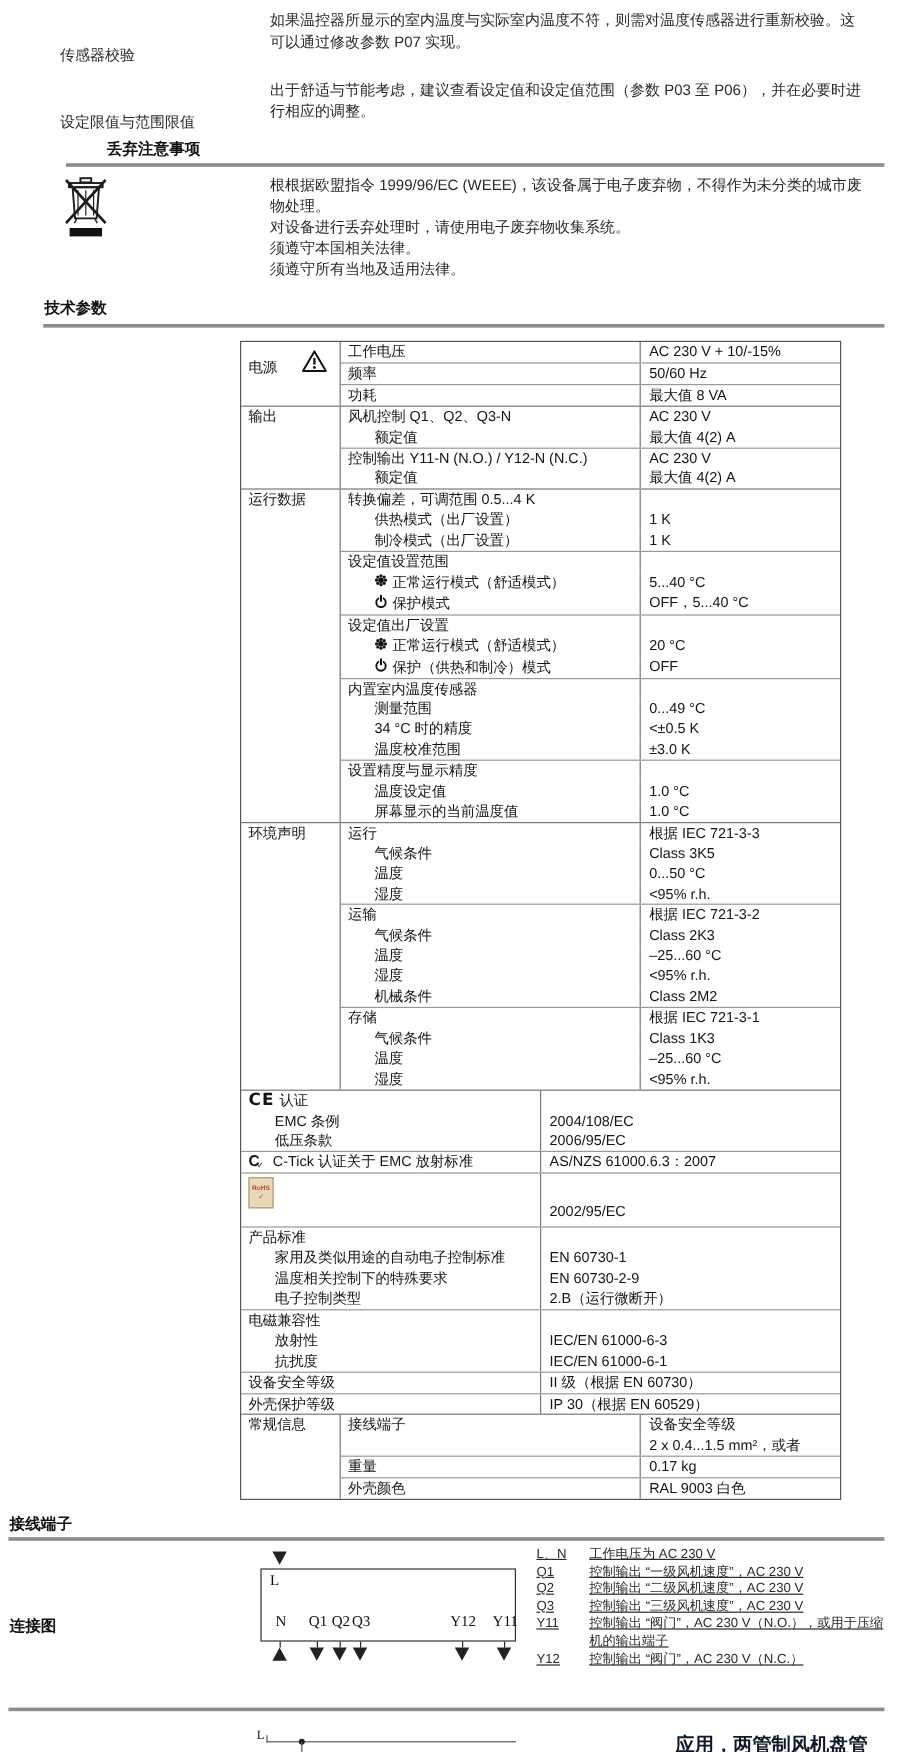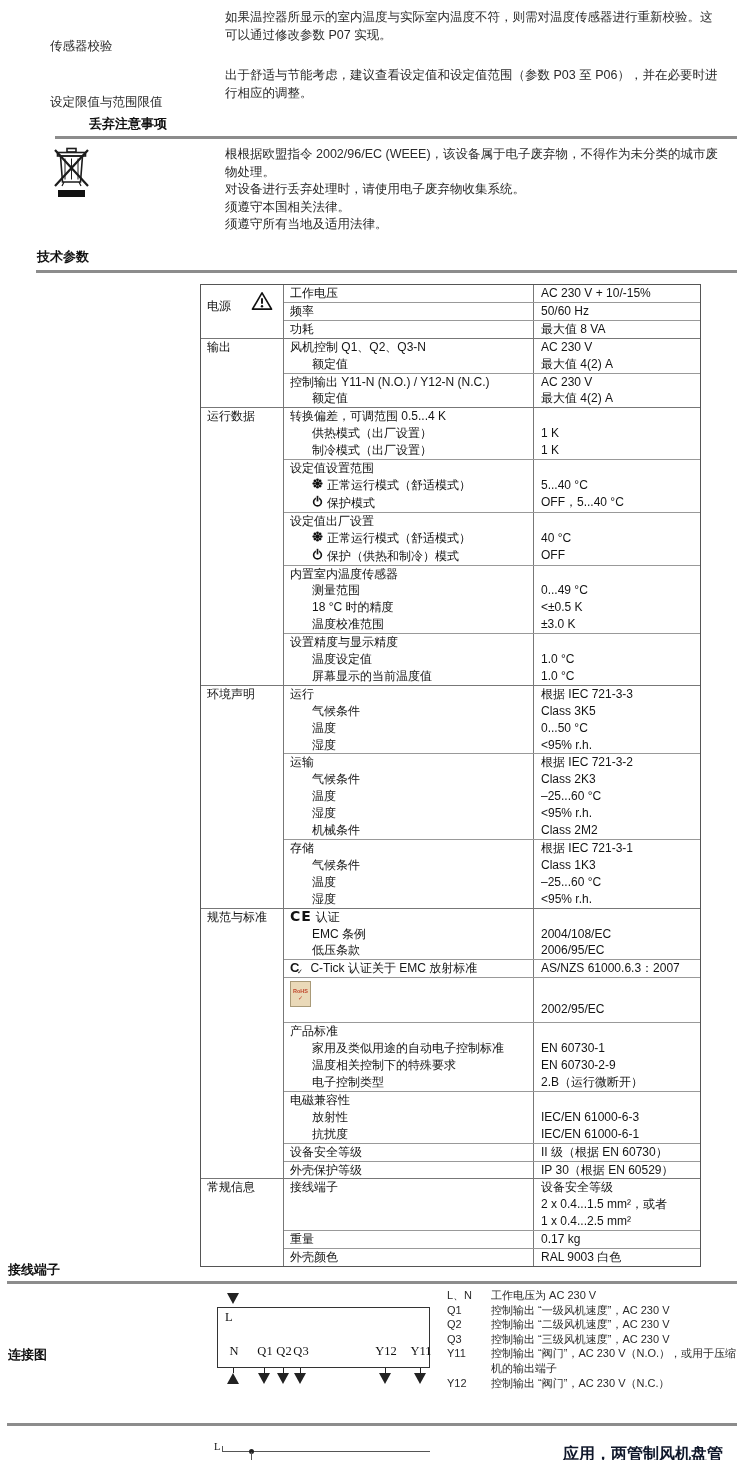--- a/index.html
+++ b/index.html
@@ -46,21 +46,21 @@
   .rohs .rl{font-size:5.5px;font-weight:bold;color:#c0452a;line-height:6px;}
   .rohs .rm{font-size:6px;color:#c0452a;line-height:6px;}
   
   .tbox{position:absolute;left:217px;top:1307px;width:213px;height:61px;border:1px solid #333;box-sizing:border-box;}
   .t-label{position:absolute;font-family:"Liberation Serif","DejaVu Serif",serif;font-size:12.5px;color:#111;}
   .arr-down{position:absolute;width:0;height:0;border-left:6px solid transparent;border-right:6px solid transparent;border-top:11px solid #222;}
   .arr-up{position:absolute;width:0;height:0;border-left:6px solid transparent;border-right:6px solid transparent;border-bottom:11px solid #222;}
   .stem{position:absolute;width:1px;background:#222;}
   
   .legend{position:absolute;left:447px;top:1288px;width:300px;font-size:11px;line-height:14.6px;color:#2a2a2a;}
-  .leg-row{display:flex;}
+  .leg-row{display:flex;text-decoration:underline;}
   .leg-term{width:44px;min-width:44px;}
   .leg-desc{width:256px;}
   
   .pline{position:absolute;background:#555;}
   .pdot{position:absolute;width:5px;height:5px;border-radius:50%;background:#222;}
   .caption{position:absolute;left:563px;top:1444px;font-size:16px;font-weight:600;color:#0f172a;}
 </style>
 </head>
 <body>
 
@@ -81,21 +81,21 @@
       <rect x="5.5" y="6.5" width="28" height="3.5"></rect>
       <path d="M8.5 10 L30.5 10 L28.5 36 L10.5 36 Z"></path>
       <path d="M13 12.5 L13 33.5 M19.5 12.5 L19.5 33.5 M26 12.5 L26 33.5" stroke-width="1"></path>
       <path d="M3 4 L36 40 M36 4 L3 40" stroke-width="2.2"></path>
       <path d="M12 36 L10 40 M27 36 L29 40" stroke-width="1.2"></path>
     </g>
     <rect x="6" y="44" width="27" height="7" fill="#111"></rect>
   </svg>
 </span>
 <div class="disposal-lines">
-  <p>根根据欧盟指令 2002/96/EC (WEEE)，该设备属于电子废弃物，不得作为未分类的城市废物处理。</p>
+  <p>根根据欧盟指令 1999/96/EC (WEEE)，该设备属于电子废弃物，不得作为未分类的城市废物处理。</p>
   <p>对设备进行丢弃处理时，请使用电子废弃物收集系统。</p>
   <p>须遵守本国相关法律。</p>
   <p>须遵守所有当地及适用法律。</p>
 </div>
 
 <h2 class="sec-head abs" style="left:37px;top:248px;">技术参数</h2>
 <div class="rule abs" style="left:36px;top:270px;width:701px;"></div>
 <div class="ttable" id="tech-table">
     <div class="tgroup">
       <div class="tgroup-label"><span>电源</span><span class="icn glabel-icon"><svg width="22" height="20" viewBox="0 0 24 22">
@@ -237,21 +237,21 @@
                   <circle cx="8.12" cy="8.12" r="1.35" fill="#111"></circle>
                   <circle cx="5.50" cy="9.20" r="1.35" fill="#111"></circle>
                   <circle cx="2.88" cy="8.12" r="1.35" fill="#111"></circle>
                   <circle cx="1.80" cy="5.50" r="1.35" fill="#111"></circle>
                   <circle cx="2.88" cy="2.88" r="1.35" fill="#111"></circle>
                   <circle cx="5.50" cy="1.80" r="1.35" fill="#111"></circle>
                   <circle cx="8.12" cy="2.88" r="1.35" fill="#111"></circle>
                 </svg></span>
               <span class="ptext">正常运行模式（舒适模式）</span>
             </div>
-            <div class="tvalue">40 °C</div>
+            <div class="tvalue">20 °C</div>
           </div>
           <div class="trow">
             <div class="tparam indent1">
               <span class="icn"><svg width="11" height="12" viewBox="0 0 11 12">
                   <circle cx="5.5" cy="7" r="3.9" fill="none" stroke="#111" stroke-width="1.6"></circle>
                   <line x1="5.5" y1="0.8" x2="5.5" y2="6" stroke="#fff" stroke-width="3.2"></line>
                   <line x1="5.5" y1="0.8" x2="5.5" y2="6.4" stroke="#111" stroke-width="1.7"></line>
                 </svg></span>
               <span class="ptext">保护（供热和制冷）模式</span>
             </div>
@@ -266,21 +266,21 @@
             <div class="tvalue"></div>
           </div>
           <div class="trow">
             <div class="tparam indent1">
               <span class="ptext">测量范围</span>
             </div>
             <div class="tvalue">0...49 °C</div>
           </div>
           <div class="trow">
             <div class="tparam indent1">
-              <span class="ptext">18 °C 时的精度</span>
+              <span class="ptext">34 °C 时的精度</span>
             </div>
             <div class="tvalue">&lt;±0.5 K</div>
           </div>
           <div class="trow">
             <div class="tparam indent1">
               <span class="ptext">温度校准范围</span>
             </div>
             <div class="tvalue">±3.0 K</div>
           </div>
         </div>
@@ -389,21 +389,20 @@
           <div class="trow">
             <div class="tparam indent1">
               <span class="ptext">湿度</span>
             </div>
             <div class="tvalue">&lt;95% r.h.</div>
           </div>
         </div>
       </div>
     </div>
     <div class="tgroup">
-      <div class="tgroup-label"><span>规范与标准</span></div>
       <div class="tentries">
         <div class="tentry">
           <div class="trow">
             <div class="tparam">
               <span class="icn ce">CE</span>
               <span class="ptext">认证</span>
             </div>
             <div class="tvalue"></div>
           </div>
           <div class="trow">
@@ -509,24 +508,20 @@
         <div class="tentry">
           <div class="trow">
             <div class="tparam">
               <span class="ptext">接线端子</span>
             </div>
             <div class="tvalue">设备安全等级</div>
           </div>
           <div class="trow">
             <div class="tparam"></div>
             <div class="tvalue">2 x 0.4...1.5 mm²，或者</div>
-          </div>
-          <div class="trow">
-            <div class="tparam"></div>
-            <div class="tvalue">1 x 0.4...2.5 mm²</div>
           </div>
         </div>
         <div class="tentry">
           <div class="trow">
             <div class="tparam">
               <span class="ptext">重量</span>
             </div>
             <div class="tvalue">0.17 kg</div>
           </div>
         </div>

